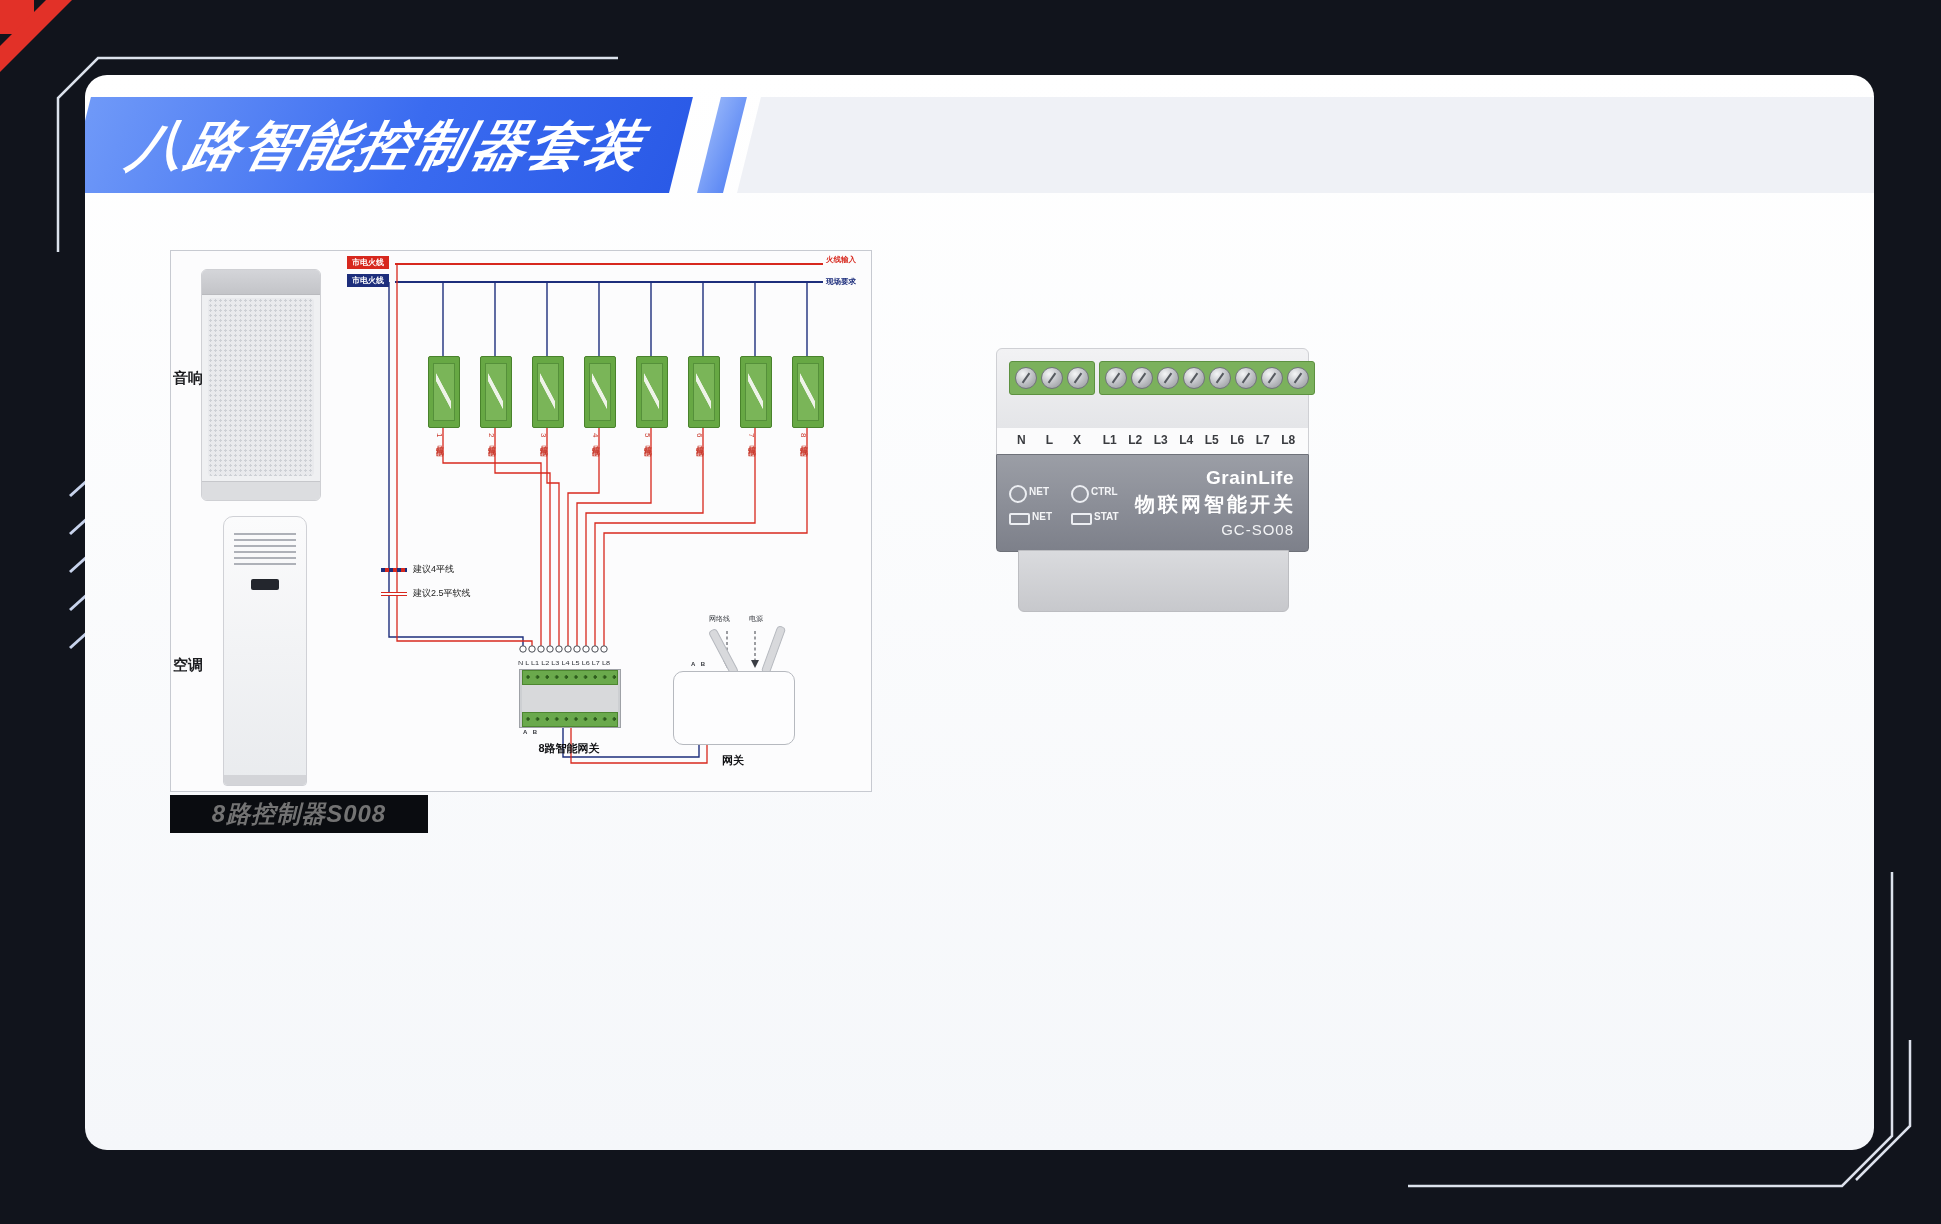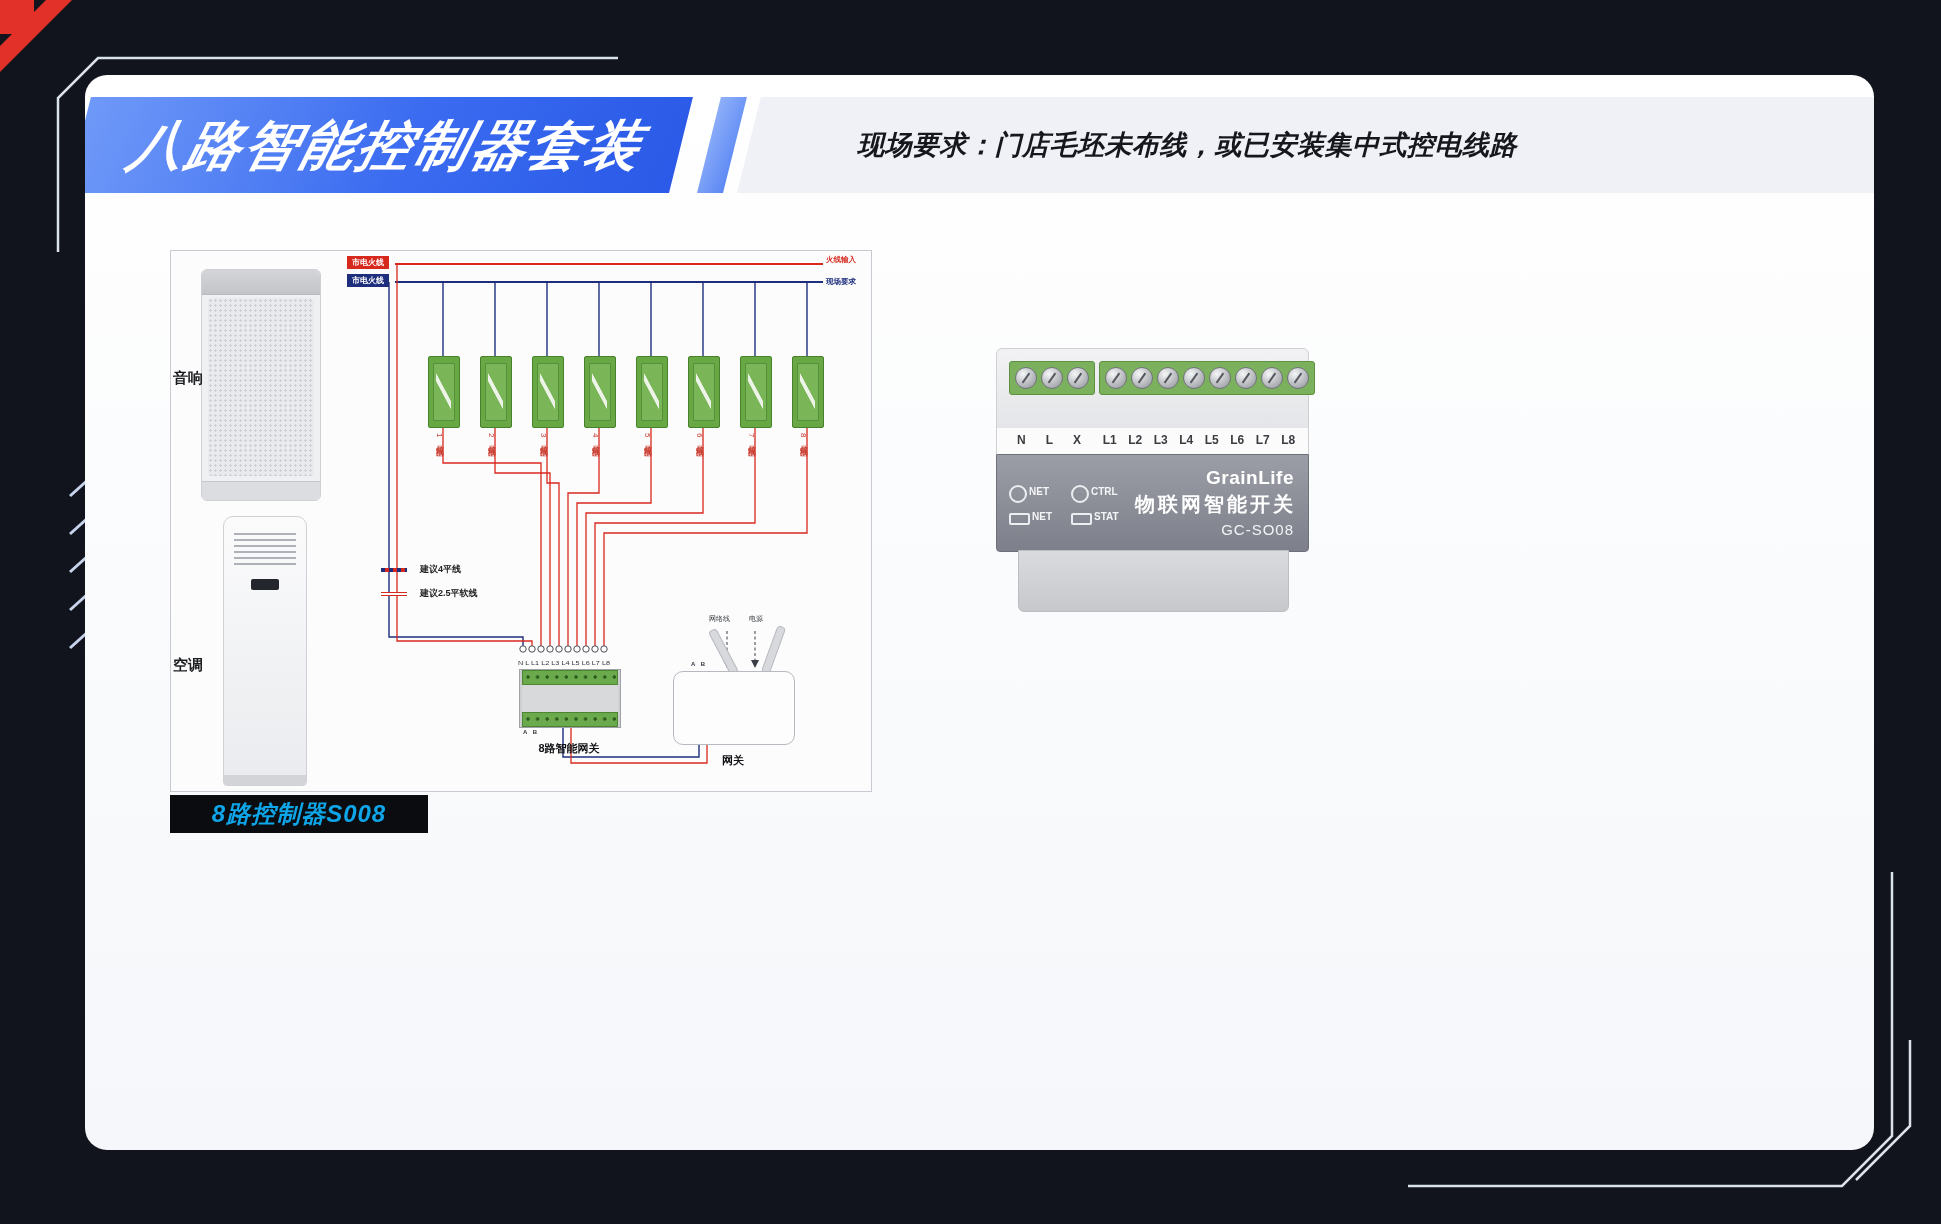--- a/index.html
+++ b/index.html
@@ -49,21 +49,21 @@
   .relay:nth-child(1){left:257px}.relay:nth-child(2){left:309px}.relay:nth-child(3){left:361px}
   .relay:nth-child(4){left:413px}.relay:nth-child(5){left:465px}.relay:nth-child(6){left:517px}
   .relay:nth-child(7){left:569px}.relay:nth-child(8){left:621px}
 
   .lamp{position:absolute;top:182px;height:70px;writing-mode:vertical-rl;font-size:8px;color:#c9392c;letter-spacing:1px;white-space:nowrap;}
   .lamp:nth-child(1){left:262px}.lamp:nth-child(2){left:314px}.lamp:nth-child(3){left:366px}
   .lamp:nth-child(4){left:418px}.lamp:nth-child(5){left:470px}.lamp:nth-child(6){left:522px}
   .lamp:nth-child(7){left:574px}.lamp:nth-child(8){left:626px}
 
   .legend{position:absolute;left:210px;top:312px;display:flex;flex-direction:column;gap:11px;font-size:9px;color:#222;}
-  .legend-row{display:flex;align-items:center;gap:13px;font-weight:bold;}
+  .legend-row{display:flex;align-items:center;gap:6px;}
   .lg-sample{display:inline-block;width:26px;height:4px;}
   .lg-pair{background:repeating-linear-gradient(90deg,#1d2e7c 0 4px,#d7281e 4px 8px);}
   .lg-soft{background:linear-gradient(#d7281e 34%,#ffffff 34% 66%,#d7281e 66%);}
 
   .speaker{position:absolute;left:30px;top:18px;width:118px;height:230px;background:#eff0f2;border:1px solid #cfd0d4;border-radius:6px;}
   .spk-top{position:absolute;left:0;right:0;top:0;height:24px;background:linear-gradient(#d4d5d9,#c3c4c8);border-bottom:1px solid #b9babe;border-radius:5px 5px 0 0;}
   .spk-mesh{position:absolute;left:6px;right:6px;top:28px;bottom:24px;background-color:#e9eaed;
             background-image:radial-gradient(#cdd0d5 1px,transparent 1.2px);background-size:5px 5px;border-radius:4px;}
   .spk-base{position:absolute;left:0;right:0;bottom:0;height:18px;background:#dcdde0;border-top:1px solid #c6c7cb;border-radius:0 0 5px 5px;}
   .dev-label{position:absolute;font-size:15px;font-weight:700;color:#1c1d20;}
@@ -91,21 +91,21 @@
   .ant{position:absolute;width:7px;height:48px;background:#d8d9dc;border:1px solid #b6b9bf;border-radius:4px;}
   .ant1{left:548px;top:376px;transform:rotate(-28deg);}
   .ant2{left:598px;top:374px;transform:rotate(20deg);}
   .gateway{position:absolute;left:502px;top:420px;width:120px;height:72px;background:#fdfdfe;border:1px solid #b6b9bf;border-radius:10px;}
   .gw-label{position:absolute;left:512px;top:502px;width:100px;text-align:center;font-size:11px;font-weight:700;color:#101114;}
   .gw-note{position:absolute;font-size:7px;color:#33363c;white-space:nowrap;}
   .gwn1{left:538px;top:363px;}
   .gwn2{left:578px;top:363px;}
 
   
-  .badge{position:absolute;left:85px;top:720px;width:258px;height:38px;background:#0a0c10;color:#0ea5e9;
+  .badge{position:absolute;left:85px;top:720px;width:258px;height:38px;background:#0a0c10;color:#737373;
          font-size:24px;font-weight:700;font-style:italic;text-align:center;line-height:38px;letter-spacing:1px;}
 
   
   .product{position:absolute;left:905px;top:273px;width:325px;height:270px;}
   .pr-top{position:absolute;left:6px;top:0;width:311px;height:80px;background:linear-gradient(#f2f2f4,#e4e5e8);
           border:1px solid #cfd0d4;border-radius:6px 6px 0 0;}
   .pr-tgroup{position:absolute;display:flex;gap:4px;padding:5px;background:#7bb15c;border:1px solid #5d9140;border-radius:3px;}
   .pr-tg-left{left:12px;top:12px;}
   .pr-tg-right{left:102px;top:12px;}
   .pr-screw{width:20px;height:20px;border-radius:50%;position:relative;
@@ -159,21 +159,20 @@
     </g>
   </svg>
 
   <div class="card">
 
     <div class="banner">
       <span class="banner-text">八路智能控制器套装</span>
     </div>
     <div class="banner-stripe"></div>
     <div class="req-panel"></div>
-    <div class="req-text">现场要求：门店毛坯未布线，或已安装集中式控电线路</div>
 
     <div class="diagram">
 
       <svg class="dg-svg" viewBox="0 0 700 540">
         <g>
           <line class="w-live bus" x1="224" y1="13" x2="652" y2="13"></line>
           <line class="w-neutral bus" x1="224" y1="31" x2="652" y2="31"></line>
         </g>
         <g>
           <line class="w-neutral" x1="272" y1="31" x2="272" y2="106"></line>

